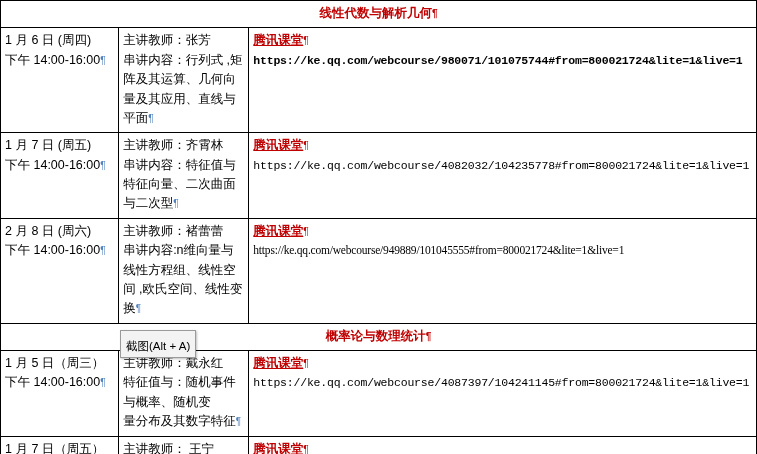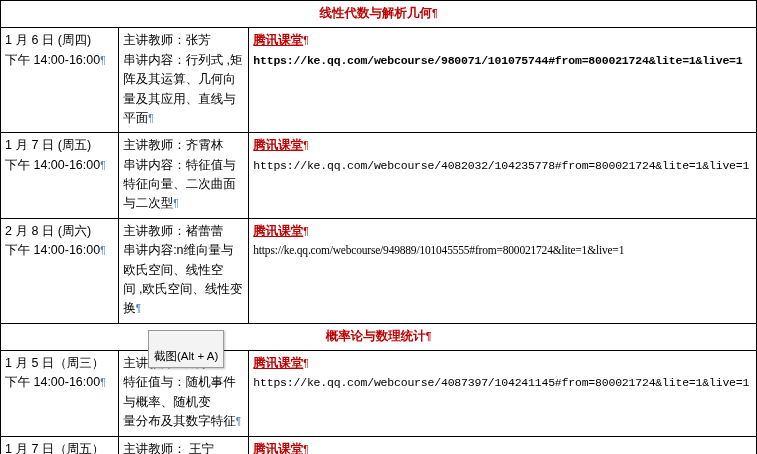--- a/index.html
+++ b/index.html
@@ -76,25 +76,24 @@
   .pilcrow-red { color: #c00000; }
   .tooltip {
     position: absolute;
     left: 120px;
     top: 330px;
     background: #f3f3f3;
     border: 1px solid #9a9a9a;
     color: #000000;
     font-family: "Liberation Sans", sans-serif;
     font-size: 11.5px;
-    padding: 18px 5px 3px 5px;
+    padding: 8px 5px 3px 5px;
     box-shadow: 1px 1px 2px rgba(0,0,0,0.25);
     white-space: nowrap;
     z-index: 20;
-    margin-left: 28px;
   }
 </style>
 </head>
 <body>
 
 <div class="page">
   <table class="sched">
     <colgroup>
       <col class="col-time">
       <col class="col-mid">
@@ -138,21 +137,21 @@
           </td>
         </tr>
         <tr>
           <td class="time-cell">
             <div>2 月 8 日 (周六)</div>
             <div>下午 14:00-16:00<span class="pilcrow">¶</span></div>
           </td>
           <td class="mid-cell">
             <div class="mid-line">主讲教师：褚蕾蕾</div>
             <div class="mid-line">串讲内容:n维向量与</div>
-            <div class="mid-line">欧氏空间、线性空</div>
+            <div class="mid-line">线性方程组、线性空</div>
             <div class="mid-line">间 ,欧氏空间、线性变</div>
             <div class="mid-line">换<span class="pilcrow">¶</span></div>
           </td>
           <td class="link-cell">
             <div><span class="platform">腾讯课堂</span><span class="pilcrow pilcrow-red">¶</span></div>
             <a class="url" style="color: rgb(0, 0, 0); text-decoration: none; font-family: Liberation Serif, serif;">https://ke.qq.com/webcourse/949889/101045555#from=800021724&amp;lite=1&amp;live=1</a>
           </td>
         </tr>
         <tr class="section-title">
           <td colspan="3"><span>概率论与数理统计</span><span class="pilcrow pilcrow-red">¶</span></td>

